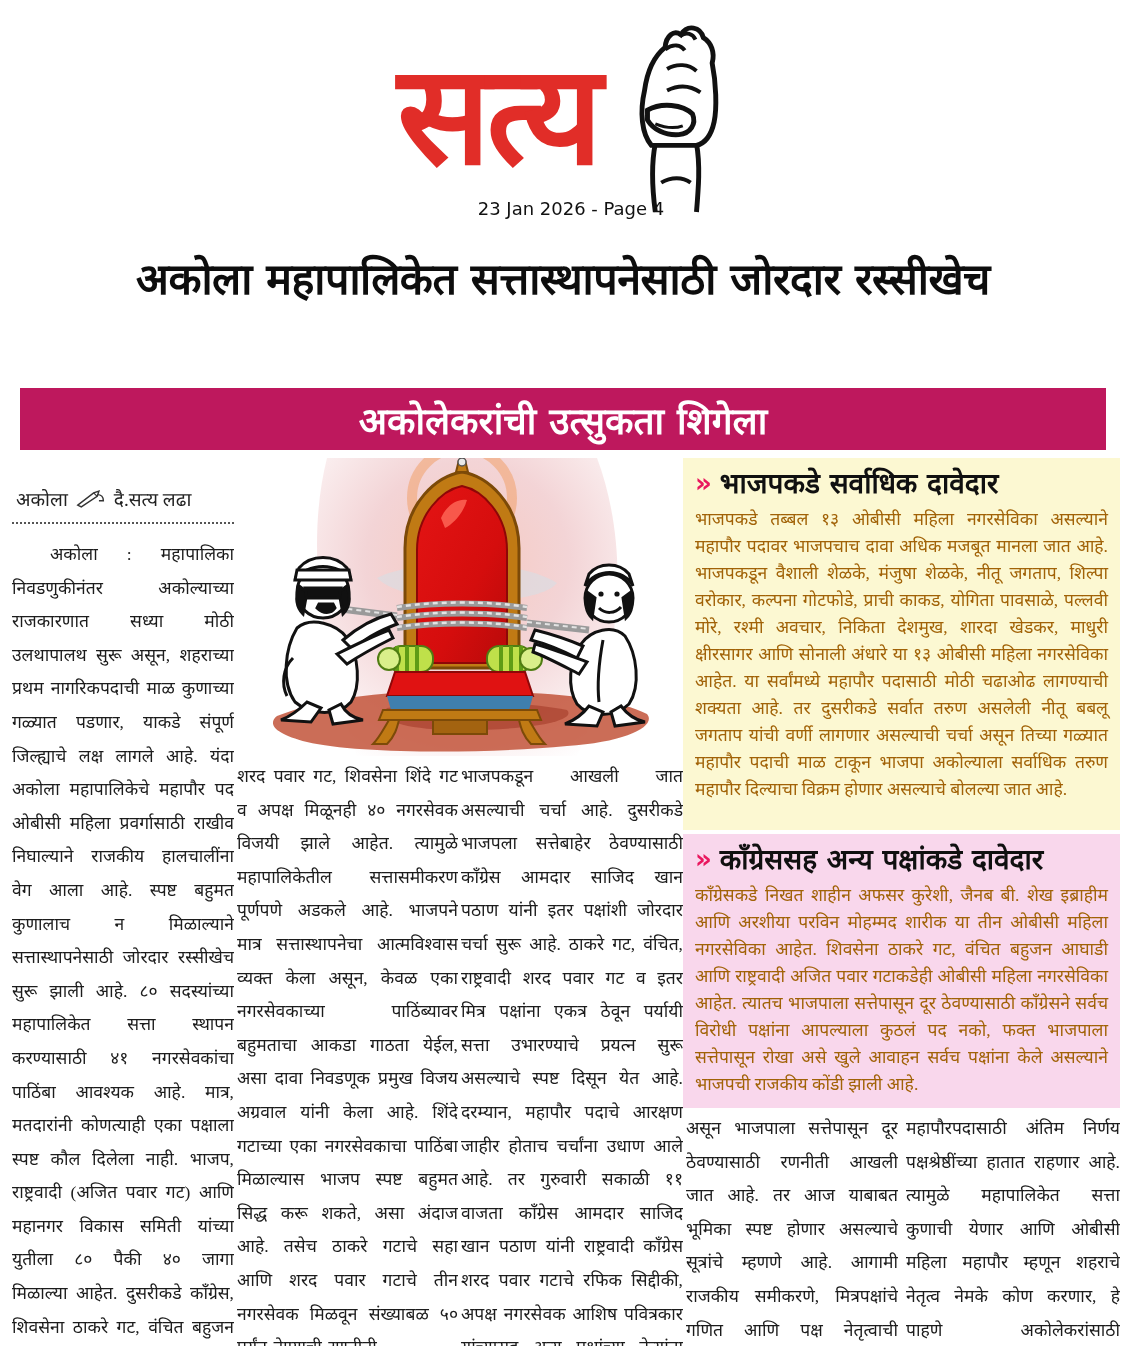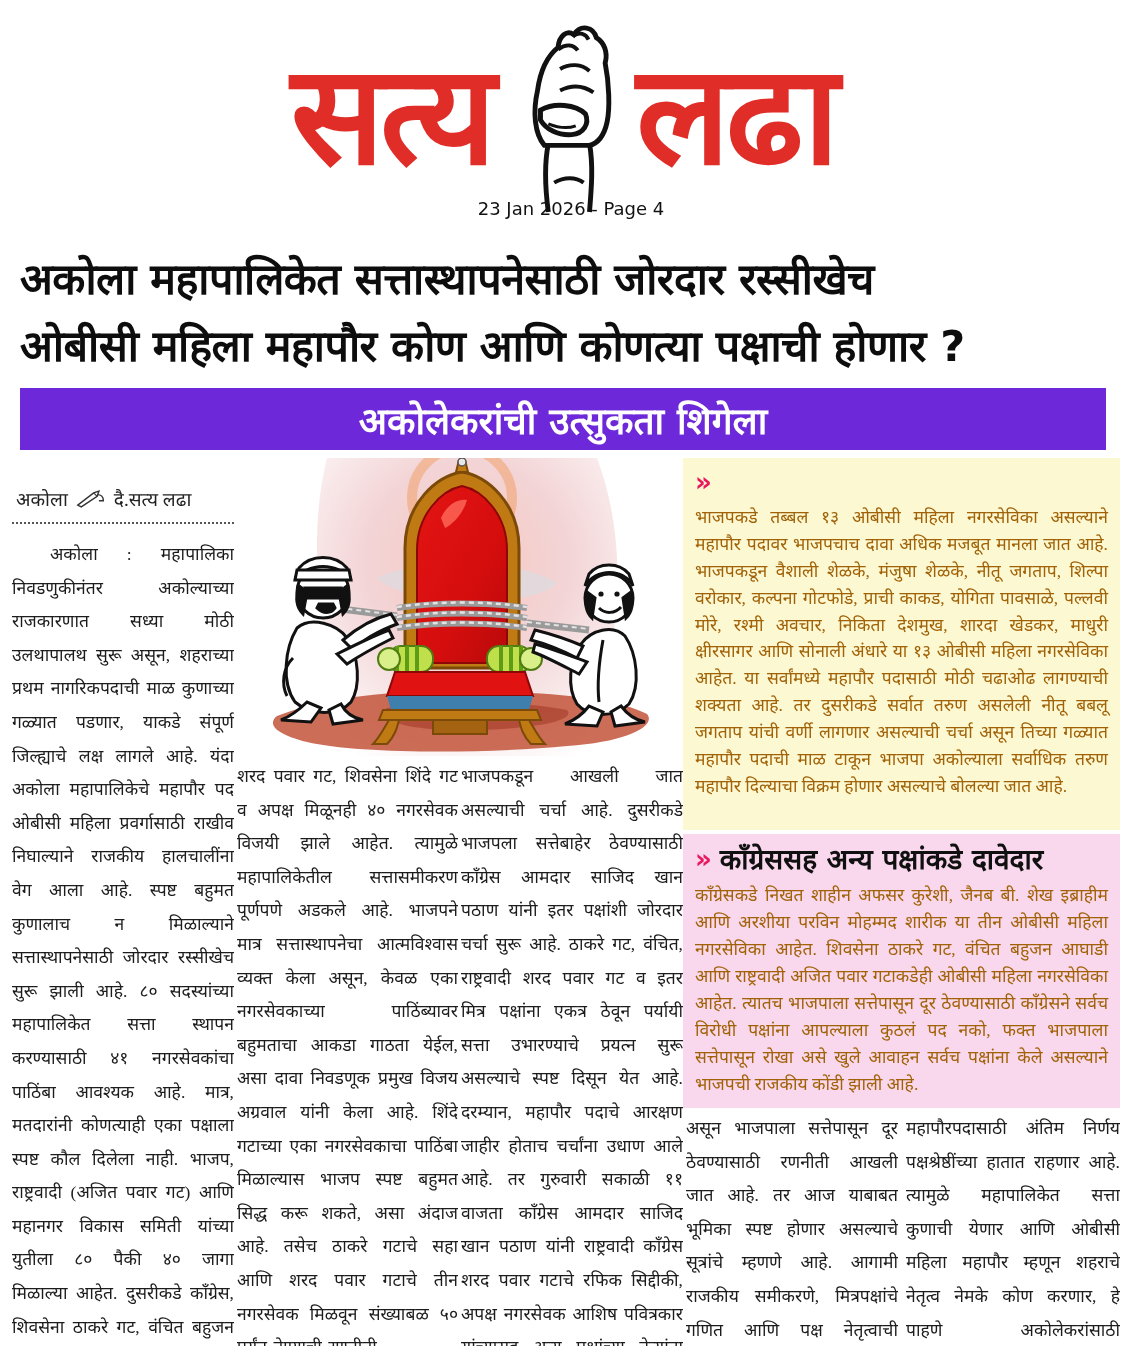--- a/index.html
+++ b/index.html
@@ -23,27 +23,28 @@
   .fist-wrap{width:128px;height:196px;flex:0 0 auto;margin:0 -6px;}
   .dateline{
     position:absolute;left:8px;top:198px;width:1126px;text-align:center;
     font-family:"DejaVu Sans","Liberation Sans",sans-serif;
     font-size:18px;color:#111;
   }
 
   
   .headline{
     position:absolute;left:20px;top:246px;width:1086px;height:138px;
+    text-align:center;
     font-family:"DejaVu Sans","Liberation Sans",sans-serif;
     font-weight:900;color:#0d0d0d;font-size:43px;line-height:1.55;
     letter-spacing:-0.5px;
   }
   .banner{
     position:absolute;left:20px;top:388px;width:1086px;height:62px;
-    background:#6d28d9;display:flex;align-items:center;justify-content:center;
+    background:#be185d;display:flex;align-items:center;justify-content:center;
     font-family:"DejaVu Sans","Liberation Sans",sans-serif;
     font-weight:800;font-size:37px;color:#ffffff;
   }
 
   
   .colbody{
     font-size:17.5px;line-height:1.92;text-align:justify;
     color:#1c1c1c;word-spacing:2px;
   }
   .col1{position:absolute;left:12px;top:478px;width:222px;height:880px;overflow:hidden;}
@@ -103,27 +104,25 @@
 
         <path d="M54,32 C62,26 70,27 74,33" fill="none" stroke="#111" stroke-width="4"></path>
         <path d="M70,18 C76,14 82,16 85,22" fill="none" stroke="#111" stroke-width="4"></path>
         <path d="M56,52 C66,46 78,47 86,54" fill="none" stroke="#111" stroke-width="4"></path>
         <path d="M56,74 C68,68 80,69 90,76" fill="none" stroke="#111" stroke-width="4"></path>
 
         <path d="M36,94 C50,86 72,88 82,98 C86,108 80,118 68,119 C54,120 42,114 36,104 Z" fill="#ffffff" stroke="#111" stroke-width="5"></path>
         <path d="M44,108 C54,112 64,113 72,110" fill="none" stroke="#111" stroke-width="3"></path>
       </svg>
     </div>
-    <div class="title">लढा</div>
   </div>
   <div class="dateline">23 Jan 2026 - Page 4</div>
 
   <div class="headline">
     <div>अकोला महापालिकेत सत्तास्थापनेसाठी जोरदार रस्सीखेच</div>
-    <div>ओबीसी महिला महापौर कोण आणि कोणत्या पक्षाची होणार ?</div>
   </div>
 
   <div class="banner">
     <span>अकोलेकरांची उत्सुकता शिगेला</span>
   </div>
 
   <div class="col1">
     <div class="byline">
       <span>अकोला</span>
       <span class="pen">
@@ -254,20 +253,21 @@
   <div class="col2 colbody">
     <span>शरद पवार गट, शिवसेना शिंदे गट व अपक्ष मिळूनही ४० नगरसेवक विजयी झाले आहेत. त्यामुळे महापालिकेतील सत्तासमीकरण पूर्णपणे अडकले आहे. भाजपने मात्र सत्तास्थापनेचा आत्मविश्वास व्यक्त केला असून, केवळ एका नगरसेवकाच्या पाठिंब्यावर बहुमताचा आकडा गाठता येईल, असा दावा निवडणूक प्रमुख विजय अग्रवाल यांनी केला आहे. शिंदे गटाच्या एका नगरसेवकाचा पाठिंबा मिळाल्यास भाजप स्पष्ट बहुमत सिद्ध करू शकते, असा अंदाज आहे. तसेच ठाकरे गटाचे सहा आणि शरद पवार गटाचे तीन नगरसेवक मिळवून संख्याबळ ५० पर्यंत नेण्याची रणनीती</span>
   </div>
   <div class="col3 colbody">
     <span>भाजपकडून आखली जात असल्याची चर्चा आहे. दुसरीकडे भाजपला सत्तेबाहेर ठेवण्यासाठी काँग्रेस आमदार साजिद खान पठाण यांनी इतर पक्षांशी जोरदार चर्चा सुरू आहे. ठाकरे गट, वंचित, राष्ट्रवादी शरद पवार गट व इतर मित्र पक्षांना एकत्र ठेवून पर्यायी सत्ता उभारण्याचे प्रयत्न सुरू असल्याचे स्पष्ट दिसून येत आहे. दरम्यान, महापौर पदाचे आरक्षण जाहीर होताच चर्चांना उधाण आले आहे. तर गुरुवारी सकाळी ११ वाजता काँग्रेस आमदार साजिद खान पठाण यांनी राष्ट्रवादी काँग्रेस शरद पवार गटाचे रफिक सिद्दीकी, अपक्ष नगरसेवक आशिष पवित्रकार यांच्यासह अन्य पक्षांच्या नेत्यांना घेऊन भेट घेतली</span>
   </div>
 
   <div class="hbox bjp">
     <h2>
       <span class="marker">»</span>
+      <span>भाजपकडे सर्वाधिक दावेदार</span>
     </h2>
     <div class="boxbody">भाजपकडे तब्बल १३ ओबीसी महिला नगरसेविका असल्याने महापौर पदावर भाजपचाच दावा अधिक मजबूत मानला जात आहे. भाजपकडून वैशाली शेळके, मंजुषा शेळके, नीतू जगताप, शिल्पा वरोकार, कल्पना गोटफोडे, प्राची काकड, योगिता पावसाळे, पल्लवी मोरे, रश्मी अवचार, निकिता देशमुख, शारदा खेडकर, माधुरी क्षीरसागर आणि सोनाली अंधारे या १३ ओबीसी महिला नगरसेविका आहेत. या सर्वांमध्ये महापौर पदासाठी मोठी चढाओढ लागण्याची शक्यता आहे. तर दुसरीकडे सर्वात तरुण असलेली नीतू बबलू जगताप यांची वर्णी लागणार असल्याची चर्चा असून तिच्या गळ्यात महापौर पदाची माळ टाकून भाजपा अकोल्याला सर्वाधिक तरुण महापौर दिल्याचा विक्रम होणार असल्याचे बोलल्या जात आहे.</div>
   </div>
 
   <div class="hbox cong">
     <h2>
       <span class="marker">»</span>
       <span>काँग्रेससह अन्य पक्षांकडे दावेदार</span>
     </h2>
     <div class="boxbody">काँग्रेसकडे निखत शाहीन अफसर कुरेशी, जैनब बी. शेख इब्राहीम आणि अरशीया परविन मोहम्मद शारीक या तीन ओबीसी महिला नगरसेविका आहेत. शिवसेना ठाकरे गट, वंचित बहुजन आघाडी आणि राष्ट्रवादी अजित पवार गटाकडेही ओबीसी महिला नगरसेविका आहेत. त्यातच भाजपाला सत्तेपासून दूर ठेवण्यासाठी काँग्रेसने सर्वच विरोधी पक्षांना आपल्याला कुठलं पद नको, फक्त भाजपाला सत्तेपासून रोखा असे खुले आवाहन सर्वच पक्षांना केले असल्याने भाजपची राजकीय कोंडी झाली आहे.</div>

